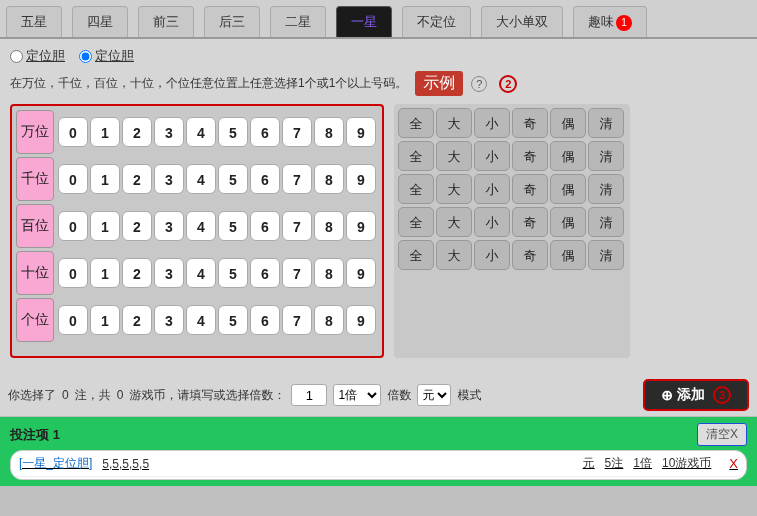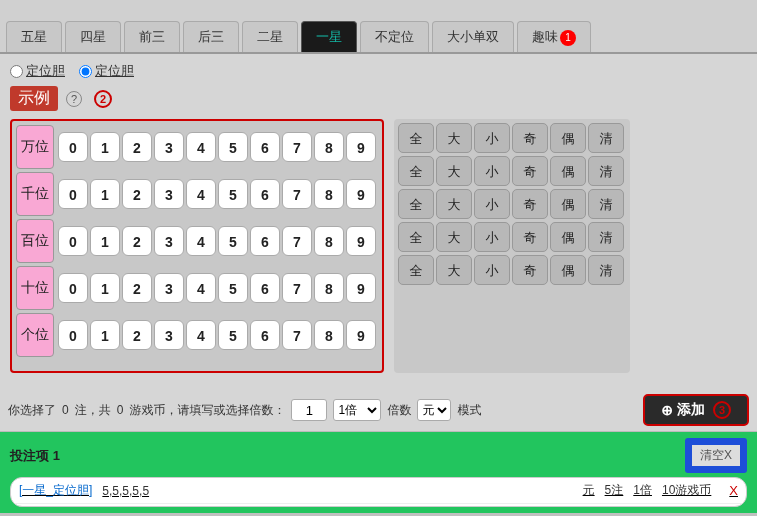--- a/index.html
+++ b/index.html
@@ -10,37 +10,37 @@
       font-family: 'Microsoft YaHei', SimHei, Arial, sans-serif;
       font-size: 13px;
       overflow: hidden;
     }
 
     
     .tab-bar {
       display: flex;
       align-items: center;
       background: #d0d0d0;
-      padding: 21px 6px 0 6px;
+      padding: 6px 6px 0 6px;
       border-bottom: 2px solid #999;
-      gap: 3px;
+      gap: 10px;
     }
     .tab {
       padding: 6px 14px;
       background: #c8c8c8;
       border: 1px solid #aaa;
       border-bottom: none;
       border-radius: 4px 4px 0 0;
       cursor: pointer;
       font-size: 13px;
       color: #333;
     }
     .tab.active {
       background: #1a1a1a;
-      color: #14b8a6;
+      color: #8b5cf6;
       border-color: #555;
     }
     .tab-badge {
       display: inline-block;
       background: red;
       color: white;
       border-radius: 50%;
       font-size: 10px;
       width: 16px;
       height: 16px;
@@ -229,21 +229,21 @@
     }
     .bet-title {
       font-size: 13px;
       font-weight: bold;
       color: #222;
     }
     .clear-btn {
       font-size: 12px;
       color: #555;
       cursor: pointer;
-      border: 7px solid #1d4ed8;
+      border: 1px solid #1d4ed8;
       background: #ddd;
       padding: 2px 8px;
       border-radius: 3px;
     }
     .bet-list {
       background: white;
       border: 1px solid #ccc;
       border-radius: 12px;
       min-height: 30px;
       overflow-y: auto;
@@ -315,20 +315,21 @@
       <input type="radio" name="mode" style="">
       <span>定位胆</span>
     </label>
     <label>
       <input type="radio" name="mode" checked="" style="">
       <span>定位胆</span>
     </label>
   </div>
 
   <div class="info-text">
+    <span>在万位，千位，百位，十位，个位任意位置上任意选择1个或1个以上号码。</span>
     <button class="example-btn">示例</button>
     <span class="help-icon">?</span>
     <span class="badge">2</span>
   </div>
 
   <div class="grid-area">
 
     <div class="left-grid">
 
       <div id="num-grid-rows">

